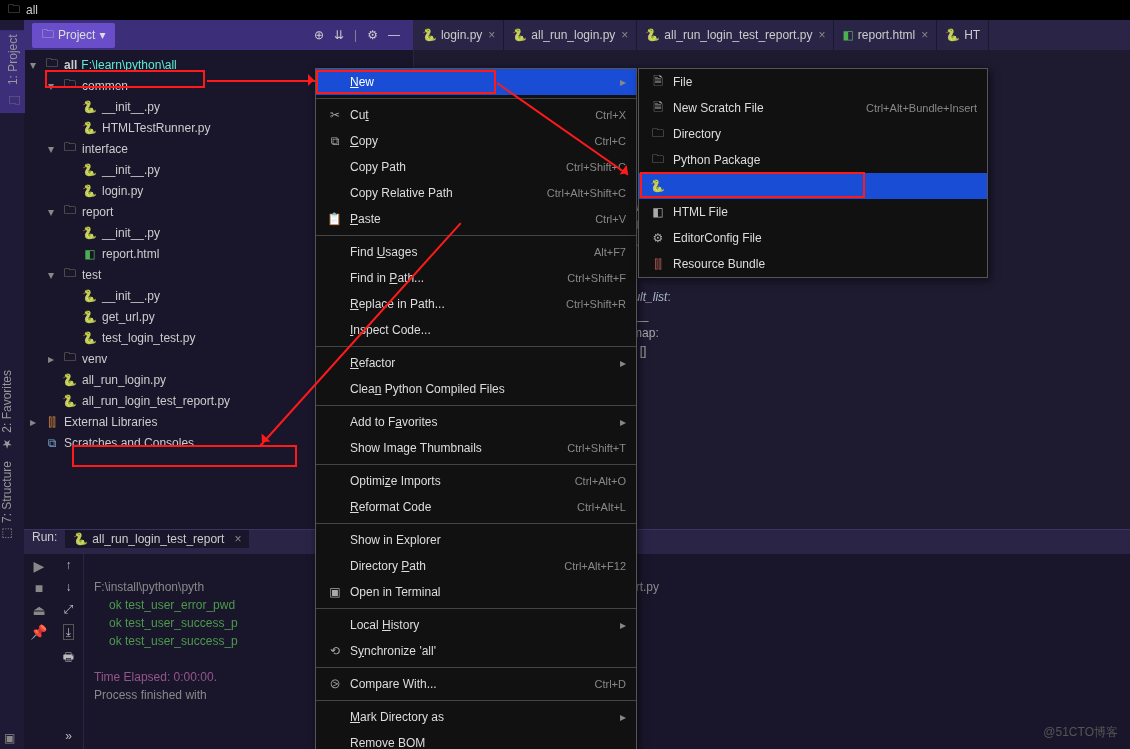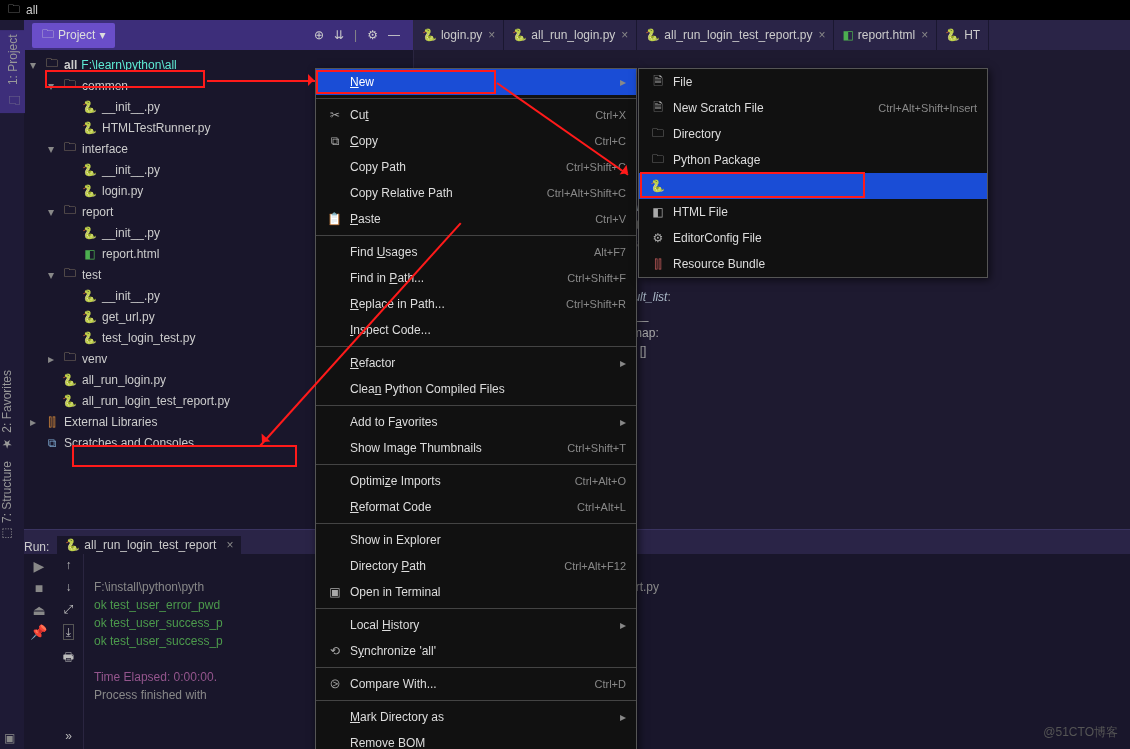--- a/index.html
+++ b/index.html
@@ -33,42 +33,42 @@
 .tab { display: flex; align-items: center; padding: 0 8px; height: 100%; color: #ccc; border-right: 1px solid #1a1730; cursor:pointer; white-space:nowrap;}
 .tab .ti { margin-right: 4px; }
 .tab .close { margin-left: 6px; color: #888; }
 .code-area { flex:1; padding:4px 10px; font-family: Consolas, monospace; font-size:13px; color:#a8a8a8; white-space:pre; line-height:18px; overflow:hidden;}
 .kw { color:#cc7832; }
 .self { color:#94558d; }
 .str { color:#6a8759; }
 .param { color:#a9b7c6; }
 .cm { color:#808080; }
 .run-panel { height: 220px; background: #19162b; border-top: 1px solid #3a3360; display:flex; flex-direction:column;}
-.run-header { height:24px; display:flex; align-items:flex-end; padding:0 0; color:#ccc; background:#2a2447;}
+.run-header { height:24px; display:flex; align-items:flex-start; padding:0 8px; color:#ccc; background:#2a2447;}
 .run-header .rtab { background:#19162b; padding:2px 8px; display:flex; align-items:center; gap:4px; margin-left:8px;}
 .run-body { flex:1; display:flex; }
 .run-toolbar { width:30px; background:#19162b; display:flex; flex-direction:column; align-items:center; padding-top:4px; gap:6px;}
 .run-toolbar .rbtn { color:#888; cursor:pointer; font-size:14px;}
 .run-output { flex:1; padding:6px 10px; font-family:Consolas,monospace; font-size:13px; color:#888; white-space:pre; line-height:18px;}
 .ctx-menu { position:absolute; background:#111; border:1px solid #555; color:#ddd; z-index:50; box-shadow:2px 2px 8px rgba(0,0,0,0.6);}
 .ctx-menu.main { left:315px; top:68px; width:322px; }
 .ctx-menu.sub { left:638px; top:68px; width:350px; }
 .ctx-item { display:flex; align-items:center; height:26px; padding:0 10px; cursor:pointer; }
 .ctx-item.hl { background:#1a4dd6; color:#fff; }
 .ctx-item .mi { width:18px; margin-right:6px; text-align:center; color:#aaa;}
 .ctx-item .lbl { flex:1; }
 .ctx-item .sc { color:#888; font-size:11px; }
 .ctx-item .arw { color:#888; }
 .ctx-sep { height:1px; background:#444; margin:3px 0;}
 .und { text-decoration:underline; }
 .run-toolbar2 { width:30px; display:flex; flex-direction:column; align-items:center; padding-top:4px; gap:8px; border-right:1px solid #2a2540;}
 .watermark { position:absolute; right:12px; bottom:8px; color:#555; font-size:12px;}
 .bottom-rail { position:absolute; left:0; top:360px; width:24px; color:#999; }
 .bottom-rail .rail-item { writing-mode:vertical-rl; transform:rotate(180deg); margin:10px 0; cursor:pointer; display:flex; align-items:center; gap:4px;}
-.green { color:#4c9a4c; }
+.green { color:#4c9a4c;margin-left:15px; }
 .play { color:#3fa83f;}
 .stop-sq { color:#666;}
 </style>
 </head>
 <body>
 
 <div class="titlebar">
   <span class="folder-icon">🗀</span>
   <span>all</span>
 </div>
@@ -421,21 +421,21 @@
 </div>
 
 <div class="ctx-menu sub">
   <div class="ctx-item">
       <span class="mi">🗎</span>
       <span class="lbl">File</span>
     </div>
   <div class="ctx-item">
       <span class="mi">🗎</span>
       <span class="lbl">New Scratch File</span>
-      <span class="sc">Ctrl+Alt+Shift+Insert</span>
+      <span class="sc">Ctrl+Alt+Bundle+Insert</span>
     </div>
   <div class="ctx-item">
       <span class="mi folder-ic">🗀</span>
       <span class="lbl">Directory</span>
     </div>
   <div class="ctx-item">
       <span class="mi folder-ic">🗀</span>
       <span class="lbl">Python Package</span>
     </div>
   <div class="ctx-item hl">

